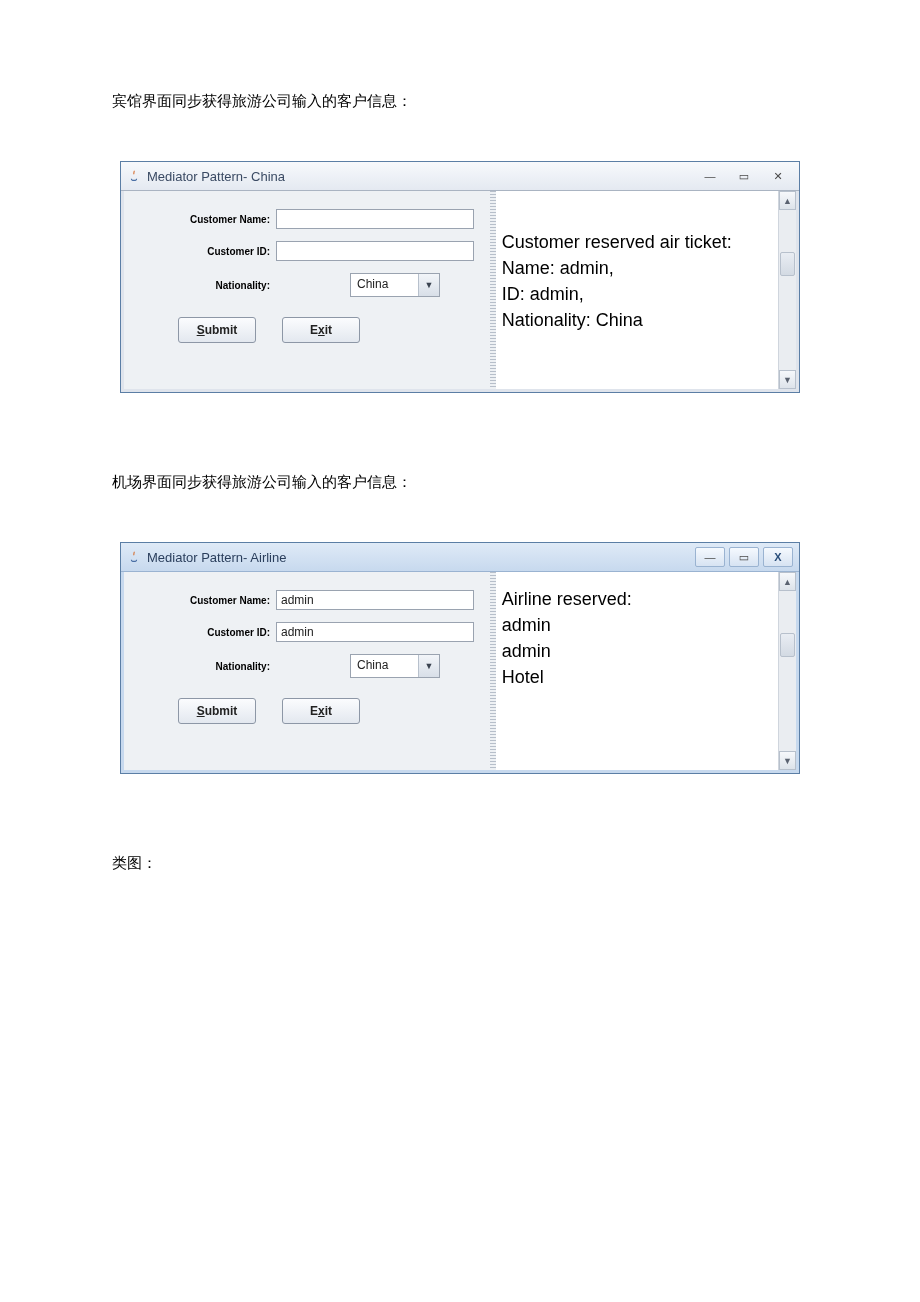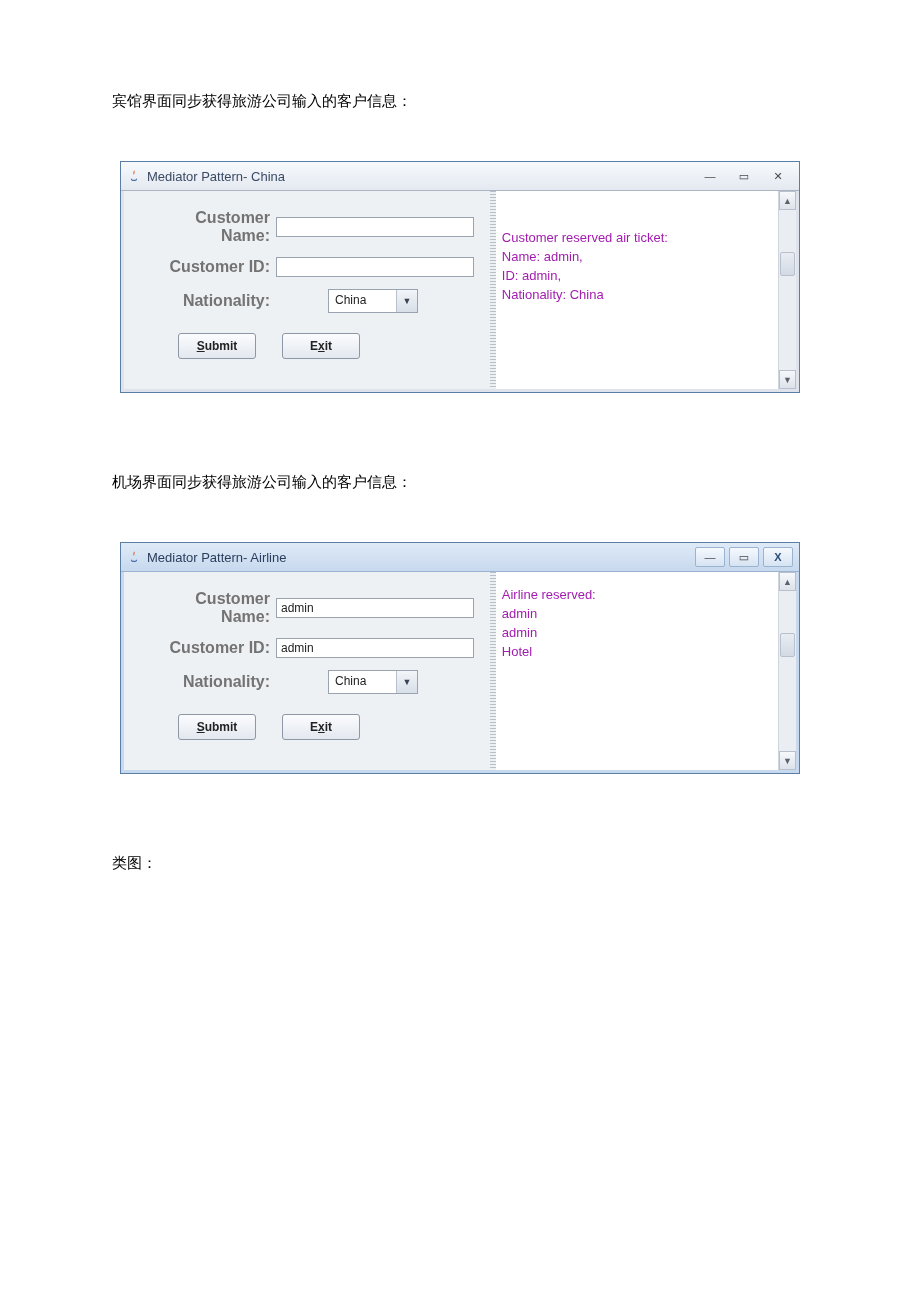--- a/index.html
+++ b/index.html
@@ -98,22 +98,22 @@
     );
   }
   .right-pane {
     flex: 0.95;
     background: #ffffff;
     position: relative;
     overflow: hidden;
   }
   .right-content {
     padding: 38px 8px 8px 6px;
-    font-size: 13px;
-    color: #a21caf;
+    font-size: 18px;
+    color: #000000;
     line-height: 1.45;
     white-space: pre-line;
   }
   .window2 .right-content { padding-top: 14px; }
   .scrollbar {
     position: absolute;
     right: 0; top: 0; bottom: 0;
     width: 17px;
     background: #eaedf1;
     border-left: 1px solid #cfd5dd;
@@ -135,23 +135,23 @@
     border-radius: 2px;
   }
   .form-row {
     display: flex;
     align-items: center;
     margin-bottom: 12px;
   }
   .form-label {
     width: 128px;
     text-align: right;
-    font-size: 16px;
+    font-size: 10px;
     font-weight: bold;
-    color: #737373;
+    color: #000000;
     padding-right: 6px;
   }
   .text-input {
     flex: 1;
     height: 20px;
     background: #fff;
     border: 1px solid #9aa3b0;
     font-size: 12px;
     padding: 0 4px;
     color: #222;
@@ -192,21 +192,21 @@
     font-weight: bold;
     color: #222;
     background: linear-gradient(#fbfcfe,#e3e8ef);
     border: 1px solid #8d97a6;
     border-radius: 3px;
     display: inline-flex;
     align-items: center; justify-content: center;
     box-sizing: border-box;
   }
   .swing-btn .ul { text-decoration: underline; }
-  .nationality-row .form-label { margin-right: 52px; }
+  .nationality-row .form-label { margin-right: 74px; }
   .nationality-row { justify-content: flex-start; }
 </style>
 </head>
 <body>
 
 <div class="page">
 
   <p class="caption">宾馆界面同步获得旅游公司输入的客户信息：</p>
 
   <div class="window win7">

